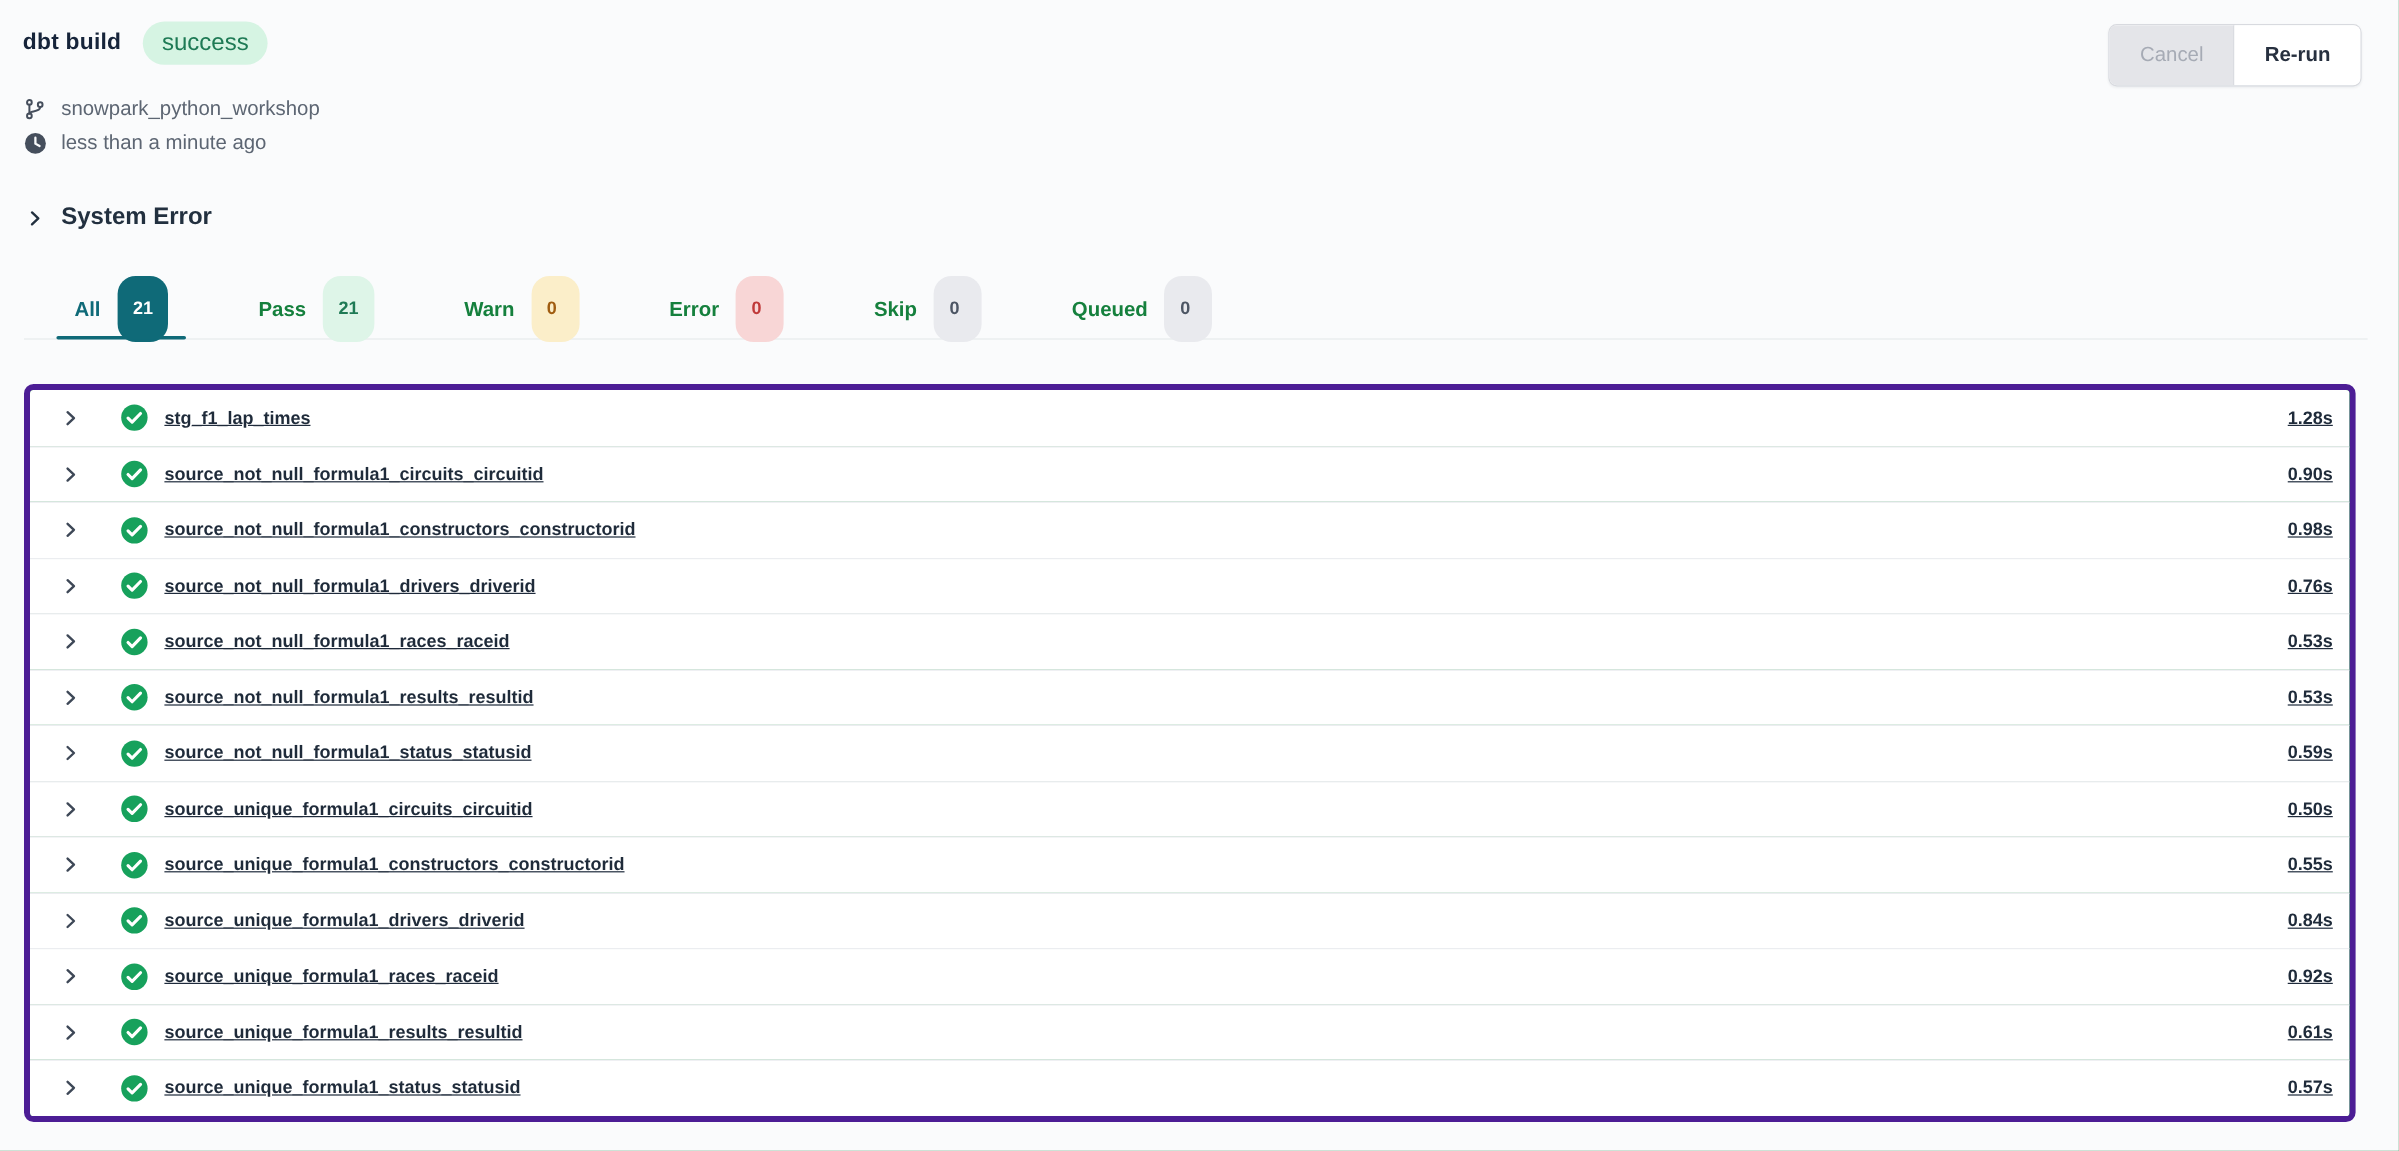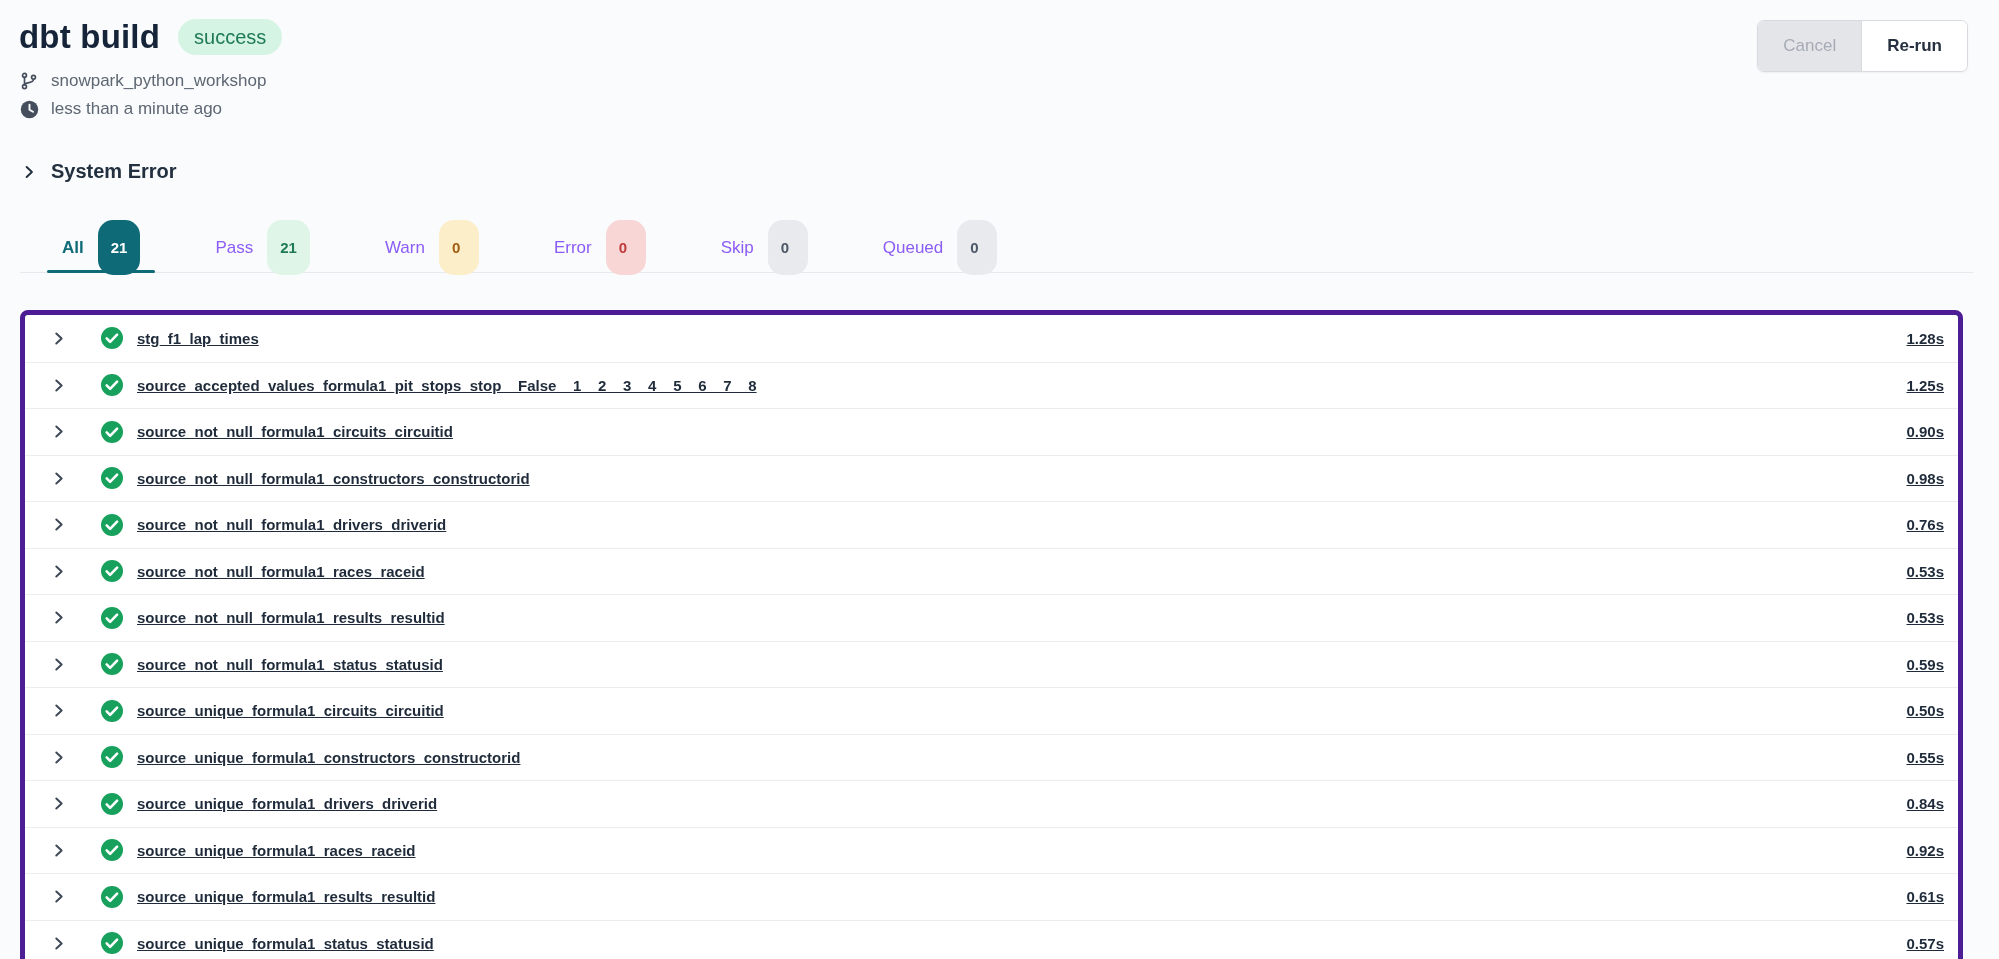--- a/index.html
+++ b/index.html
@@ -7,26 +7,26 @@
   body {
     font-family:"Liberation Sans", sans-serif;
     background:#fafbfc;
     color:#1f2b3c;
   }
   .page { position:relative; width:1999px; height:959px; }
 
   
   .header { padding:18px 36px 0 19px; position:relative; }
   .title-row { display:flex; align-items:center; gap:18px; }
-  .page-title { font-size:33px; font-weight:700; color:#16243a; letter-spacing:.2px; }
+  .page-title { font-size:19px; font-weight:700; color:#16243a; letter-spacing:.2px; }
   .status-badge {
     background:#d6f4e3; color:#1e7a55; font-size:20px;
     padding:8px 16px; border-radius:18px; line-height:1;
   }
-  .meta { margin-top:11px;text-align:center; }
+  .meta { margin-top:23px;text-align:center; }
   .meta-line { display:flex; align-items:center; gap:12px; color:#5d6673; font-size:17px; height:28px; }
   .meta-line .micon { width:20px; height:20px; display:flex; align-items:center; justify-content:center; color:#454e5c; }
 
   .actions {
     position:absolute; top:20px; right:31px; display:flex;
     border:1px solid #d8dadf; border-radius:7px; overflow:hidden;
     box-shadow:0 1px 2px rgba(20,30,50,.06); background:#fff;
   }
   .btn { font-family:"Liberation Sans", sans-serif; font-size:17px; padding:0 25px; height:50px; border:none; cursor:pointer; }
   .btn-cancel { background:#e4e5e9; color:#a6abb5; border-right:1px solid #d8dadf; }
@@ -40,21 +40,21 @@
   
   .tabs {
     display:flex; align-items:stretch; margin:40px 26px 0 20px;
     border-bottom:1px solid #e7e9ec; height:50px;
   }
   .tab {
     display:flex; align-items:center; gap:14px; padding:0 15px;
     margin-right:45px; cursor:pointer; position:relative;
   }
   .tab:first-child { margin-left:27px; }
-  .tab-label { font-size:17px; color:#8b5cf6; }
+  .tab-label { font-size:17px; color:#15803d;font-weight:bold; }
   .tab.active .tab-label { color:#0f6a78; font-weight:700; }
   .tab.active::after {
     content:""; position:absolute; left:0; right:0; bottom:-1px; height:3px;
     background:#0f6a78; border-radius:2px;
   }
   .tab-badge {
     font-size:15px; font-weight:700; line-height:1;
     padding:20px 13px; border-radius:15px; min-width:40px; text-align:left;
   }
   .badge-all    { background:#0f6a78; color:#ffffff; }
@@ -168,35 +168,20 @@
         <span class="row-check">
           <svg width="24" height="24" viewBox="0 0 24 24">
             <circle cx="12" cy="12" r="11" fill="#17a15c"></circle>
             <path d="M6.7 12.4l3.4 3.4 7-7.2" stroke="#ffffff" stroke-width="2.6" fill="none" stroke-linecap="round" stroke-linejoin="round"></path>
           </svg>
         </span>
         <span class="row-name">stg_f1_lap_times</span>
         <span class="row-duration">1.28s</span>
       </div>
 
-      <div class="row">
-        <span class="row-chevron">
-          <svg width="15" height="15" viewBox="0 0 24 24" fill="none" stroke="currentColor" stroke-width="3.2" stroke-linecap="round" stroke-linejoin="round">
-            <path d="M8.5 4 17 12l-8.5 8"></path>
-          </svg>
-        </span>
-        <span class="row-check">
-          <svg width="24" height="24" viewBox="0 0 24 24">
-            <circle cx="12" cy="12" r="11" fill="#17a15c"></circle>
-            <path d="M6.7 12.4l3.4 3.4 7-7.2" stroke="#ffffff" stroke-width="2.6" fill="none" stroke-linecap="round" stroke-linejoin="round"></path>
-          </svg>
-        </span>
-        <span class="row-name">source_accepted_values_formula1_pit_stops_stop__False__1__2__3__4__5__6__7__8</span>
-        <span class="row-duration">1.25s</span>
-      </div>
 
       <div class="row">
         <span class="row-chevron">
           <svg width="15" height="15" viewBox="0 0 24 24" fill="none" stroke="currentColor" stroke-width="3.2" stroke-linecap="round" stroke-linejoin="round">
             <path d="M8.5 4 17 12l-8.5 8"></path>
           </svg>
         </span>
         <span class="row-check">
           <svg width="24" height="24" viewBox="0 0 24 24">
             <circle cx="12" cy="12" r="11" fill="#17a15c"></circle>

